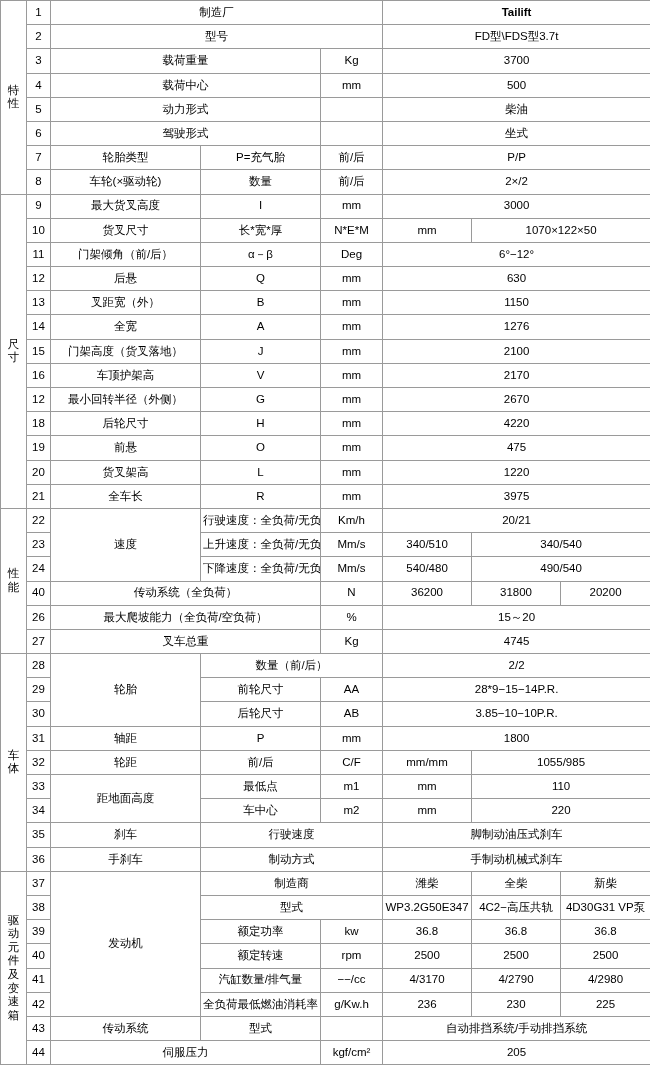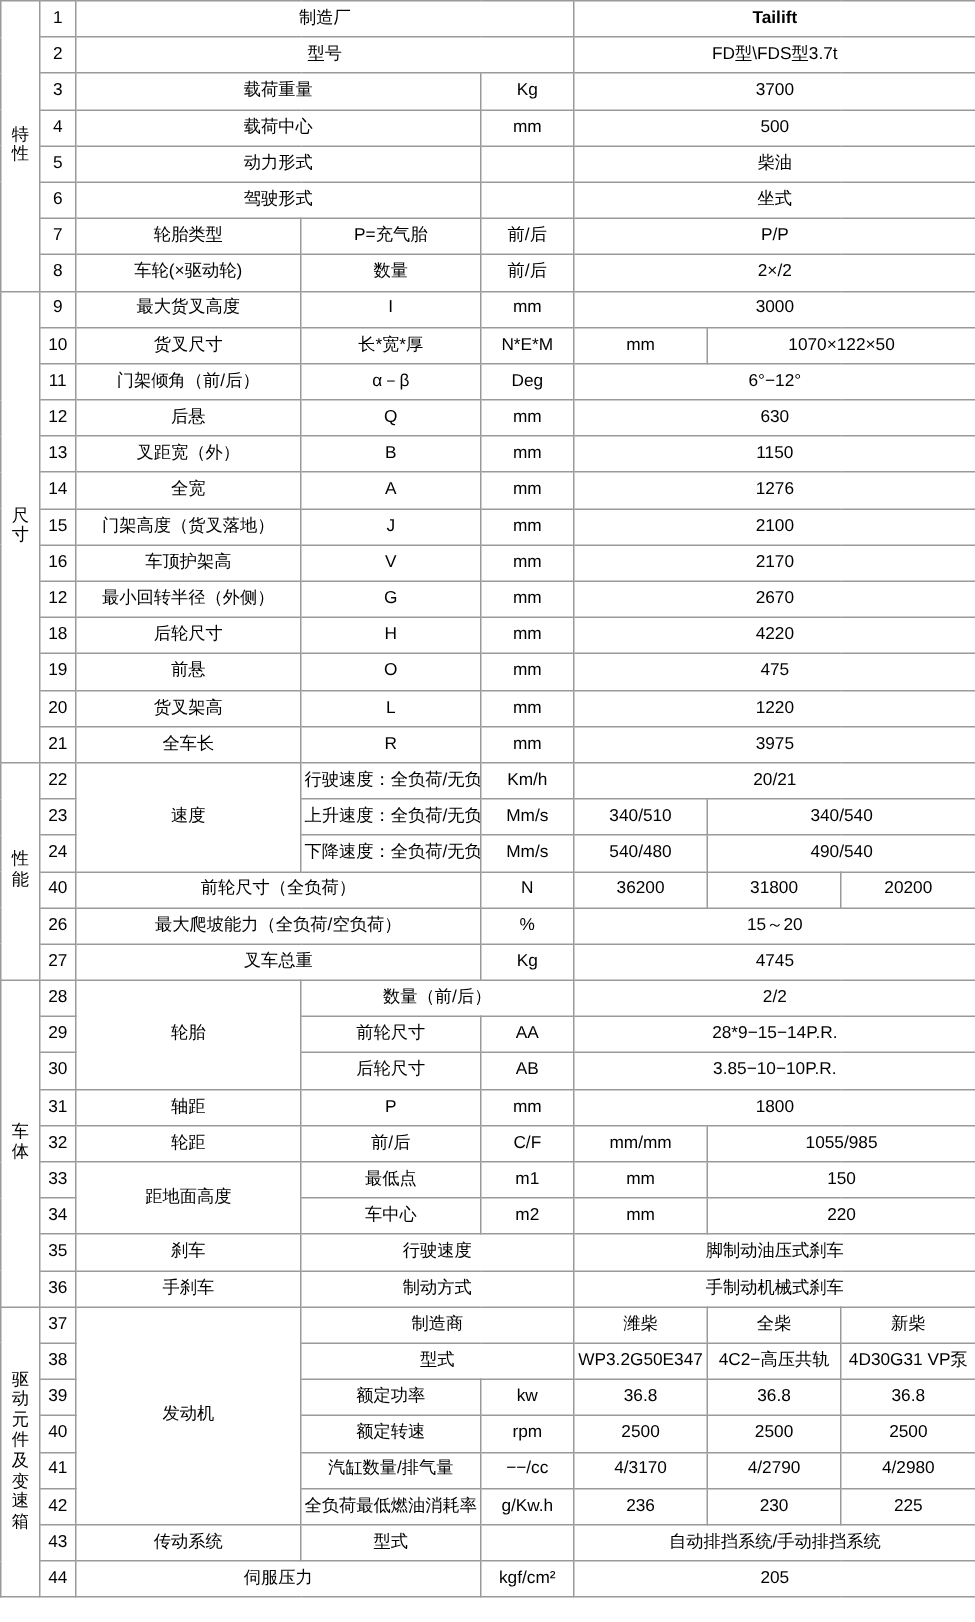--- a/index.html
+++ b/index.html
@@ -236,21 +236,21 @@
     </tr>
     <tr>
       <td class="num">24</td>
       <td class="lbl-sub sub-small">下降速度：全负荷/无负荷</td>
       <td class="unit">Mm/s</td>
       <td class="val">540/480</td>
       <td class="val" colspan="2">490/540</td>
     </tr>
     <tr>
       <td class="num">40</td>
-      <td class="lbl-main" colspan="2">前轮尺寸（全负荷）</td>
+      <td class="lbl-main" colspan="2">传动系统（全负荷）</td>
       <td class="unit">N</td>
       <td class="val">36200</td>
       <td class="val">31800</td>
       <td class="val">20200</td>
     </tr>
     <tr>
       <td class="num">26</td>
       <td class="lbl-main" colspan="2">最大爬坡能力（全负荷/空负荷）</td>
       <td class="unit">%</td>
       <td class="val" colspan="3">15～20</td>
@@ -297,21 +297,21 @@
       <td class="lbl-sub">C/F</td>
       <td class="unit">mm/mm</td>
       <td class="val" colspan="2">1055/985</td>
     </tr>
     <tr>
       <td class="num">33</td>
       <td class="lbl-main" rowspan="2">距地面高度</td>
       <td class="lbl-sub">最低点</td>
       <td class="lbl-sub">m1</td>
       <td class="unit">mm</td>
-      <td class="val" colspan="2">150</td>
+      <td class="val" colspan="2">110</td>
     </tr>
     <tr>
       <td class="num">34</td>
       <td class="lbl-sub">车中心</td>
       <td class="lbl-sub">m2</td>
       <td class="unit">mm</td>
       <td class="val" colspan="2">220</td>
     </tr>
     <tr>
       <td class="num">35</td>

